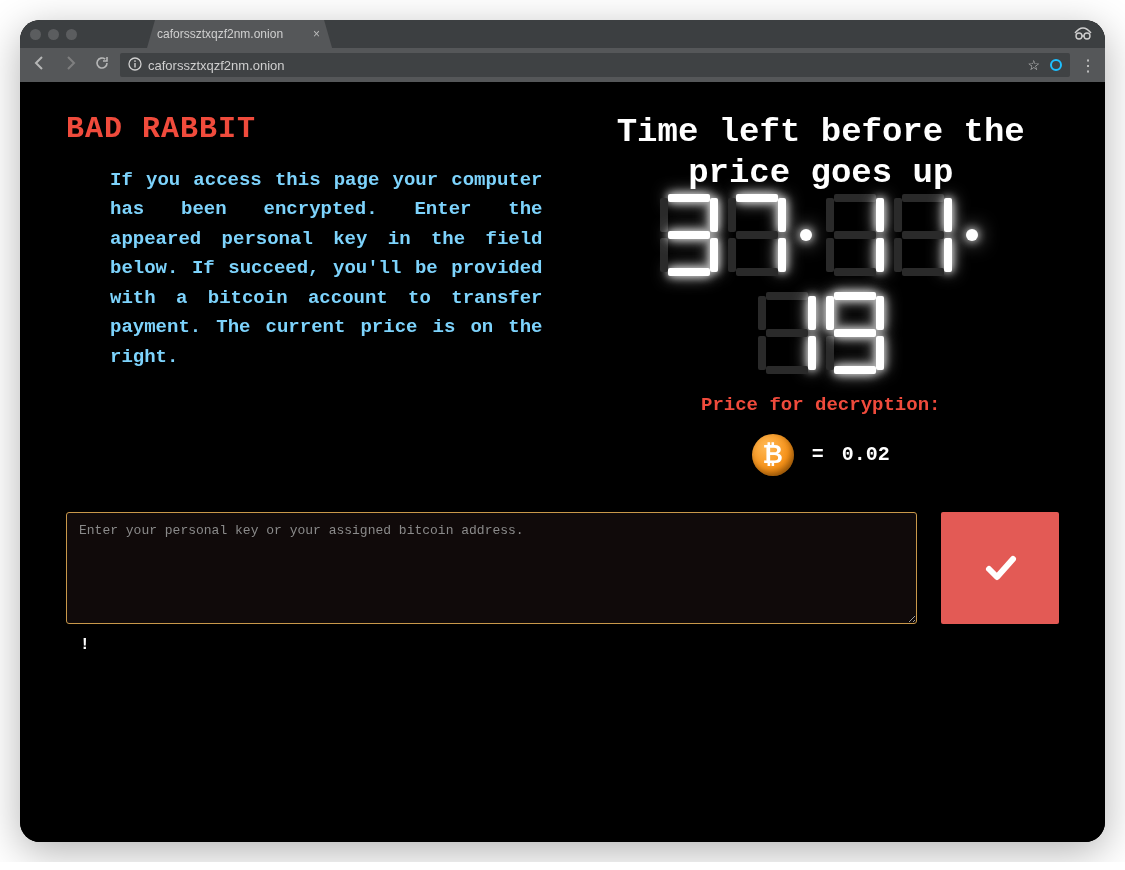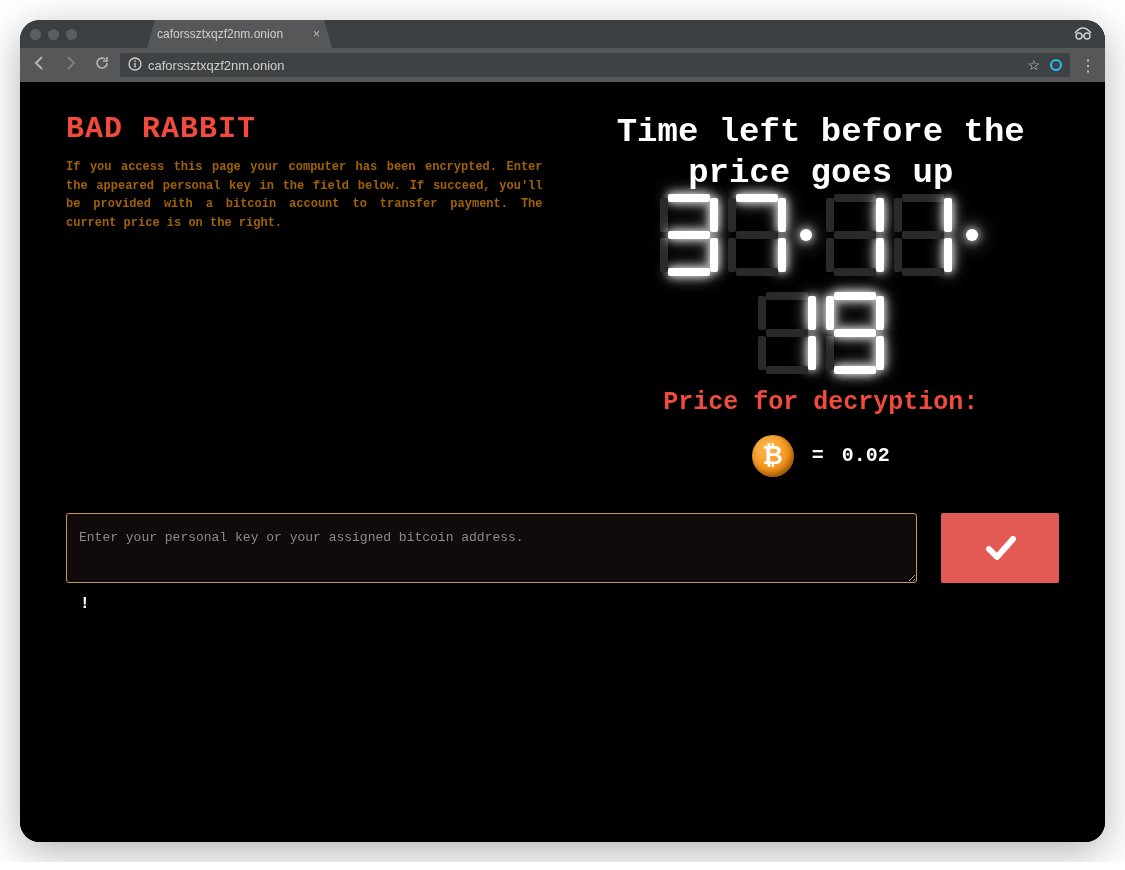--- a/index.html
+++ b/index.html
@@ -93,30 +93,31 @@
     gap: 40px;
   }
   .left { flex: 1; }
   .right { flex: 1; text-align: center; }
   h1 {
     font-family: "Courier New", Courier, monospace;
     color: #f04b3c;
     font-size: 30px;
     font-weight: bold;
     letter-spacing: 1px;
-    margin-bottom: 12px;
+    margin-bottom: 20px;
   }
   .para {
-    color: #a16207;
-    font-size: 12px;
+    color: #7dd3fc;
+    font-size: 19px;
     line-height: 1.55;
     text-align: justify;
     text-align-last: left;
     margin-bottom: 18px;
     font-weight: bold;
+    margin-left: 44px;
   }
   .countdown-title {
     color: #fff;
     font-family: "Courier New", Courier, monospace;
     font-size: 34px;
     font-weight: bold;
     line-height: 1.2;
     margin-bottom: 0;
   }
   .countdown {
@@ -134,23 +135,23 @@
     width: 20px;
   }
   .sep span {
     width:12px;height:12px;border-radius:50%;background:#fff;
     box-shadow: 0 0 10px #fff, 0 0 20px #fff;
     display:block;
   }
   .row2 { width:100%; display:flex; justify-content:center; gap:10px; margin-top:6px; }
   .price-label {
     color: #f04b3c;
-    font-size: 25px;
+    font-size: 19px;
     font-weight: bold;
-    margin-top: 14px;
+    margin-top: 20px;
   }
   .price-row {
     display:flex; justify-content:center; align-items:center;
     gap: 18px; margin-top: 18px;
     color:#fff; font-weight:bold; font-size:20px;
   }
   .btc-icon {
     width:42px;height:42px;border-radius:50%;
     background: radial-gradient(circle at 35% 30%, #ffb955, #f7931a 55%, #c66a00);
     display:flex;align-items:center;justify-content:center;
@@ -159,25 +160,25 @@
   }
 
   .input-row {
     display:flex; gap:24px; margin-top: 36px; align-items:stretch;
   }
   textarea.keyfield {
     flex:1;
     background:#100a0a;
     border:1px solid #c9984a;
     border-radius:3px;
-    height:70px;
+    height:112px;
     color:#9c9c9c;
     font-family:"Courier New",monospace;
     font-size:13px;
-    padding:16px 12px;
+    padding:10px 12px;
     resize: both;
   }
   textarea.keyfield::placeholder { color:#8a8a8a; }
   .submit {
     width:118px;
     background:#e35a55;
     border:none;
     border-radius:2px;
     display:flex;align-items:center;justify-content:center;
     cursor:pointer;

